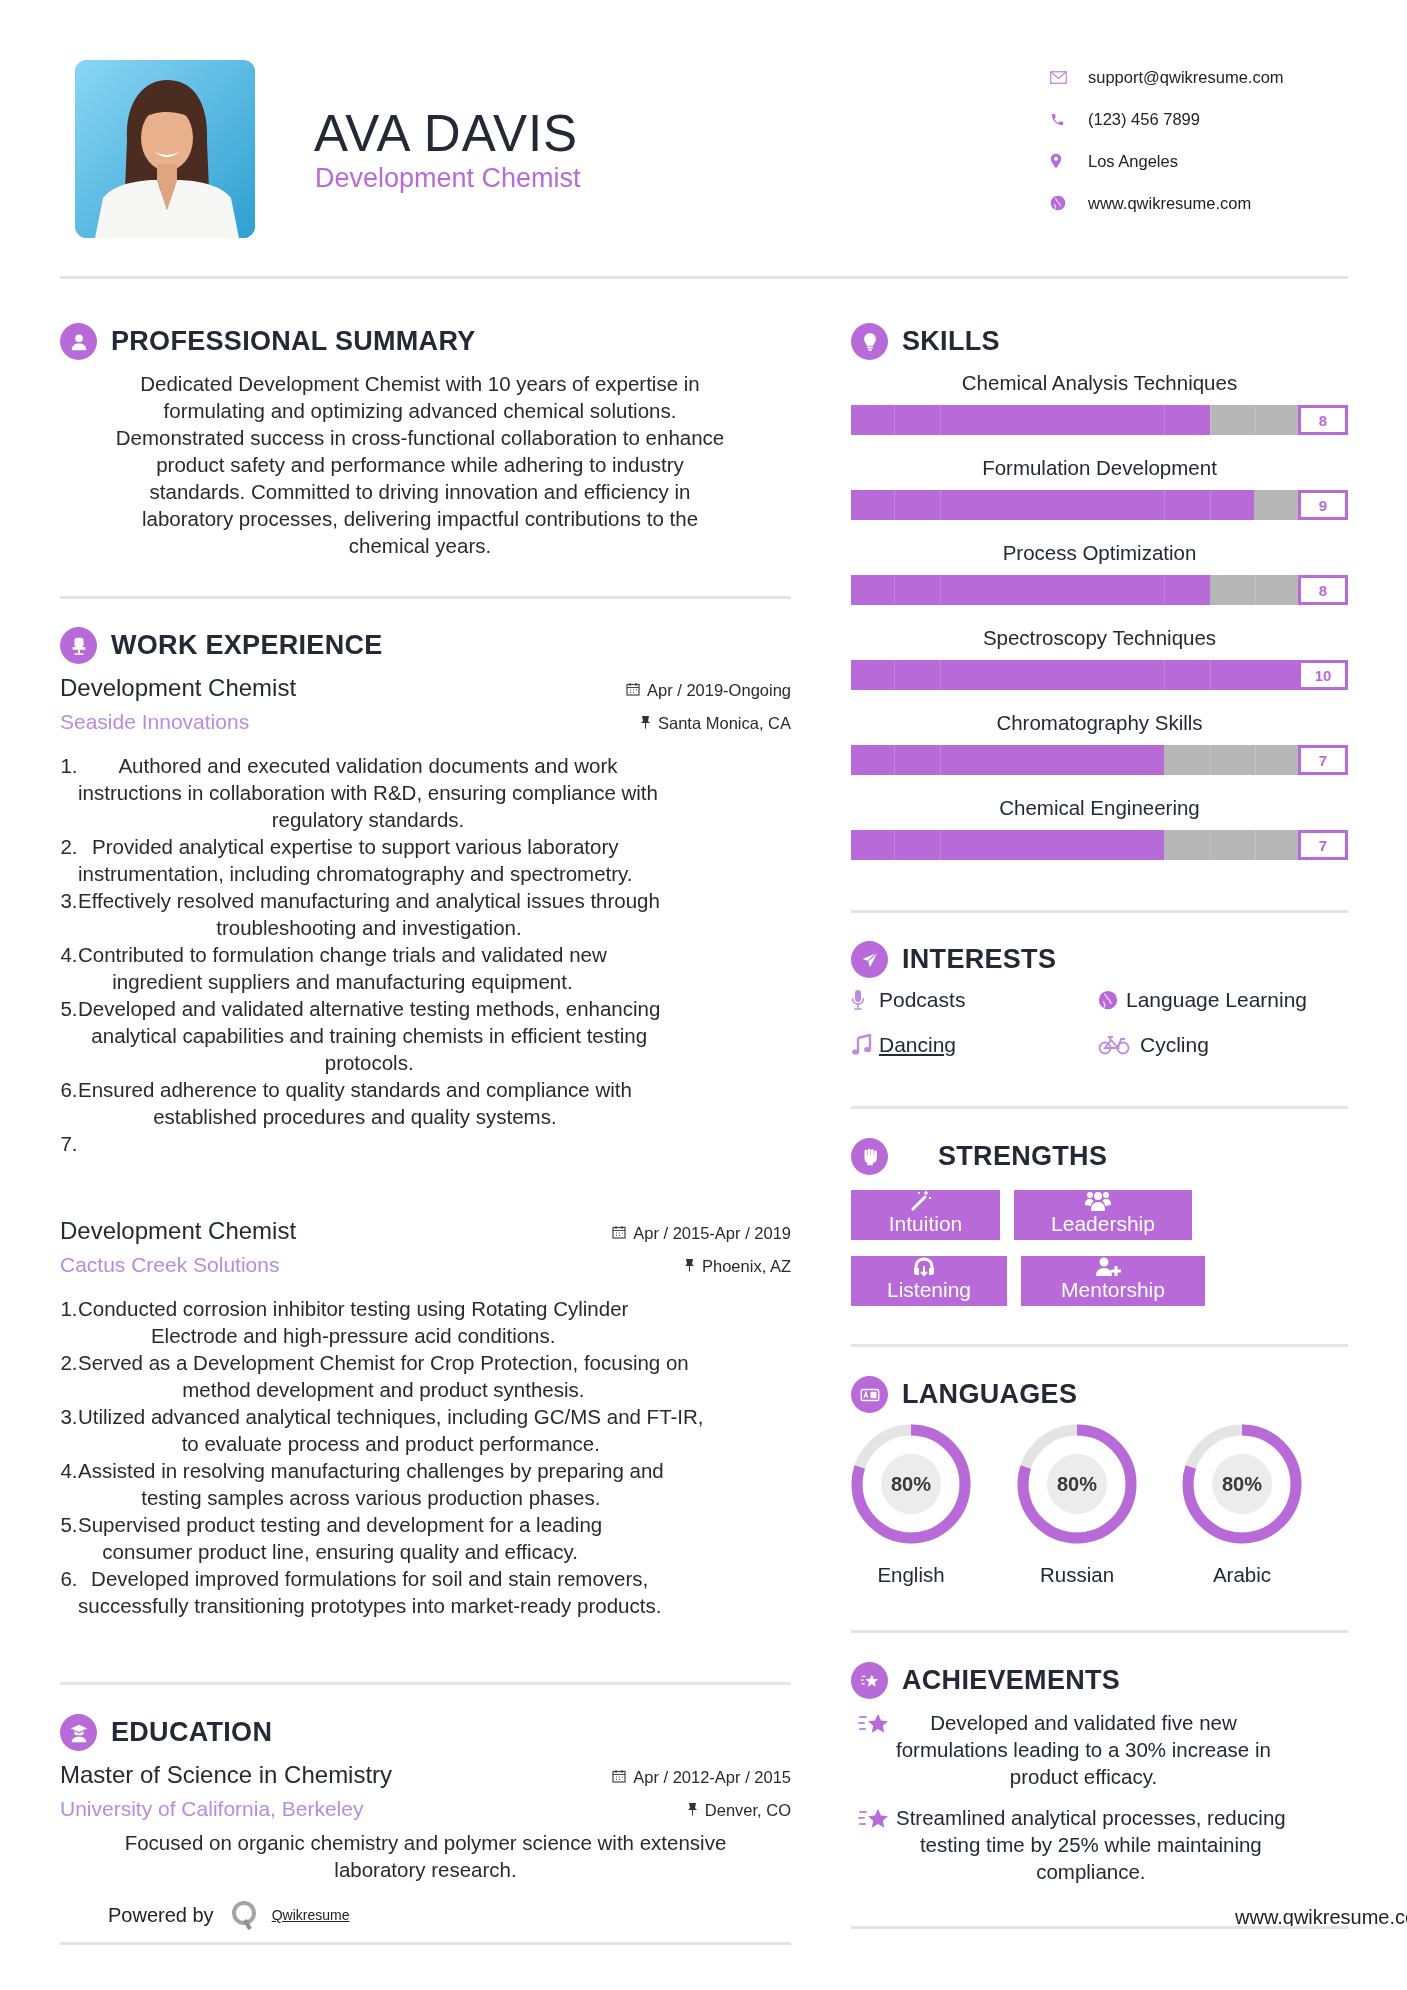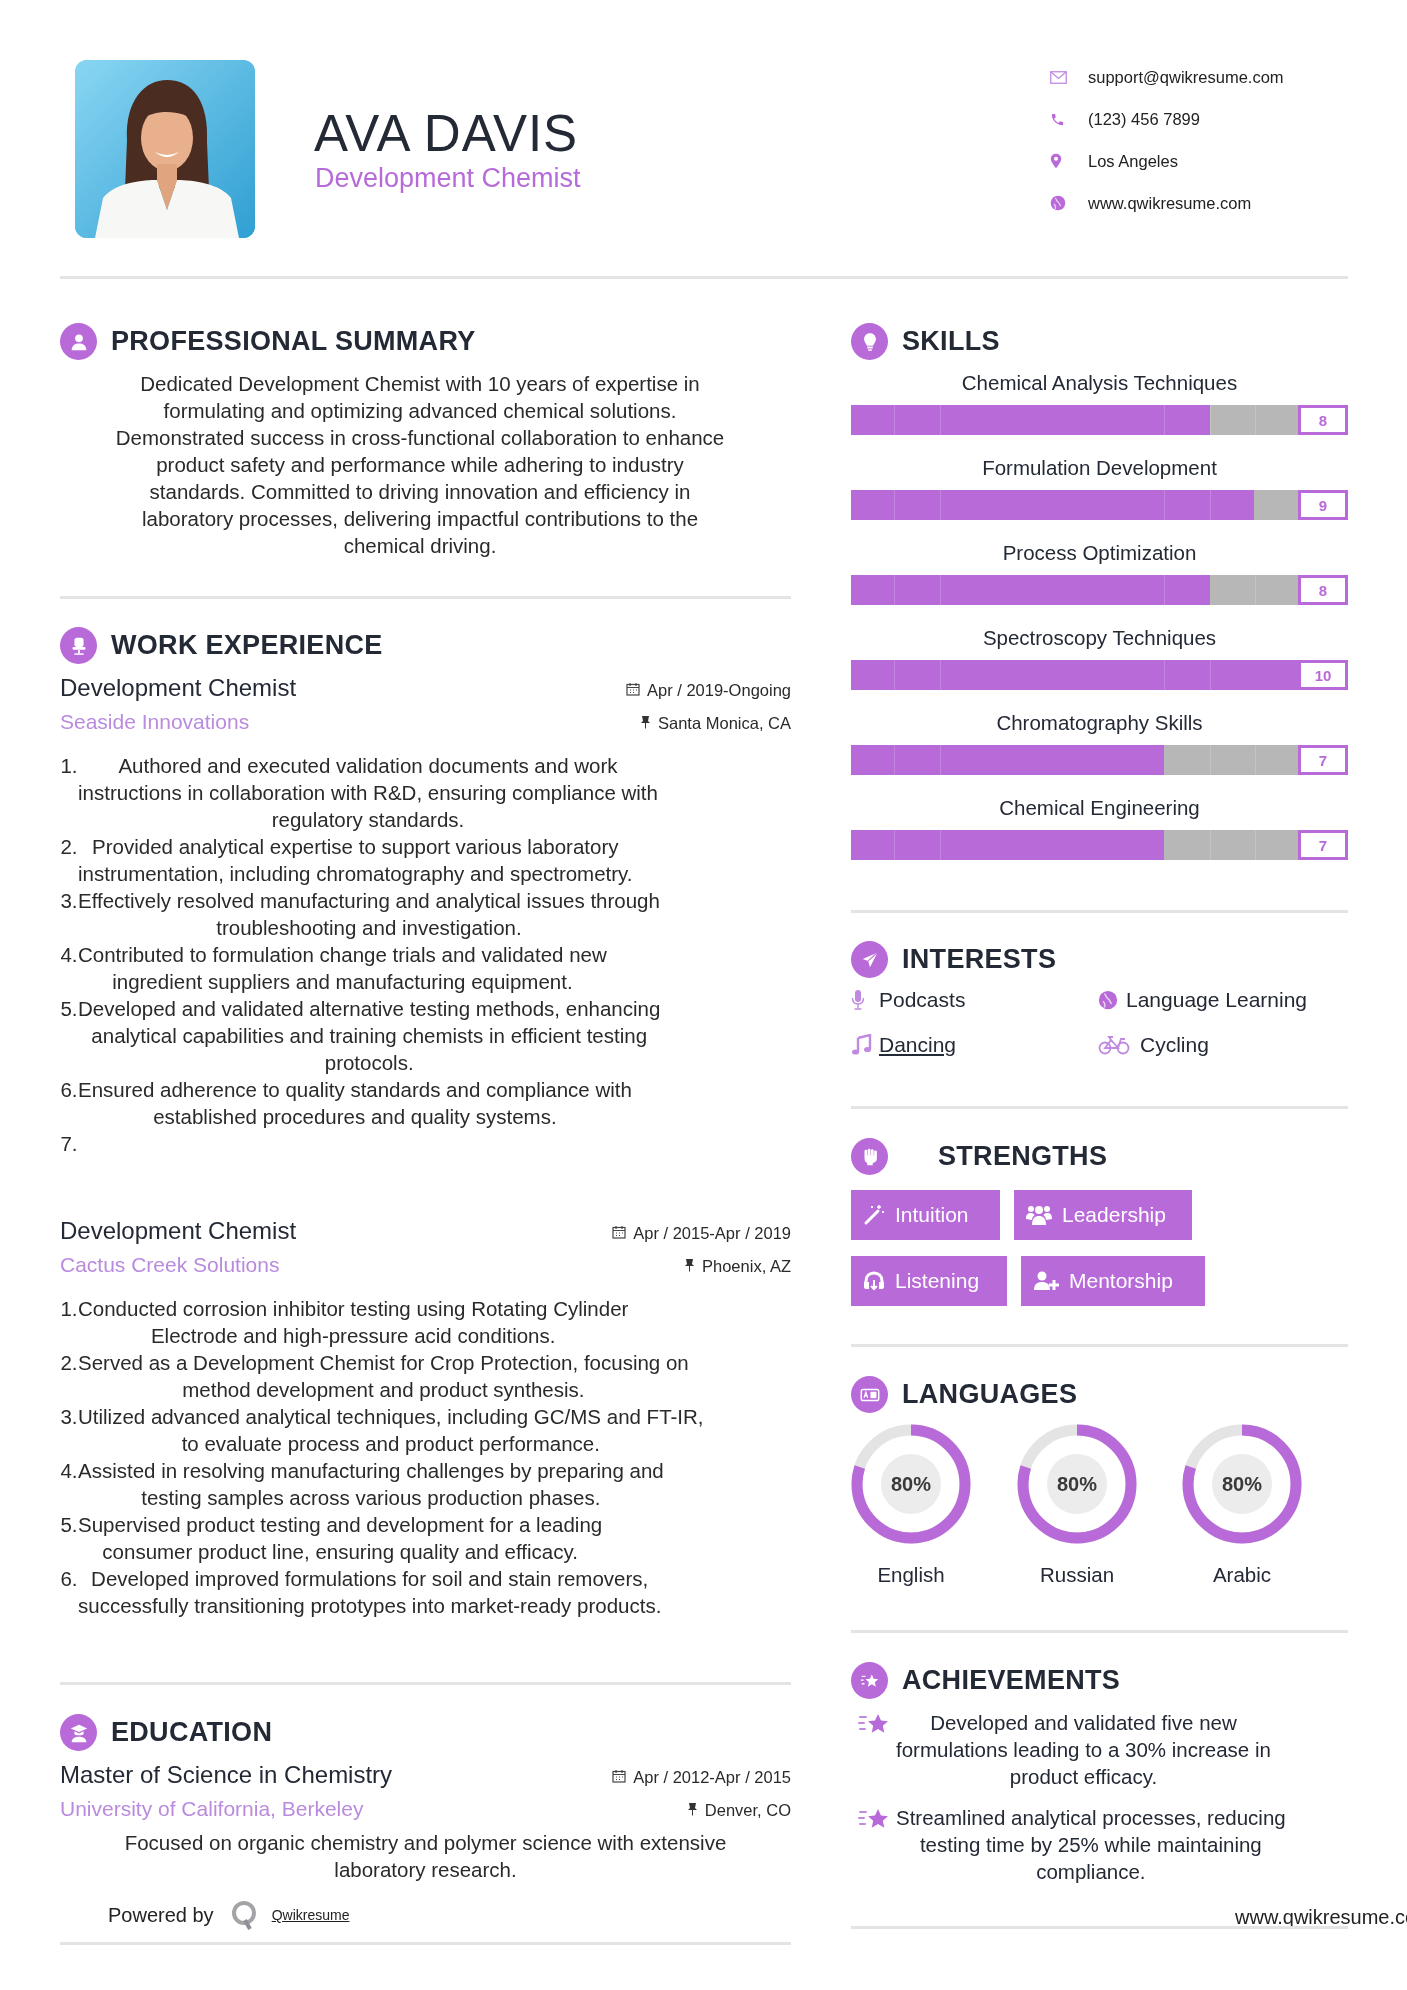--- a/index.html
+++ b/index.html
@@ -41,21 +41,21 @@
   .skill-bar { position: relative; width: 497px; height: 30px; background: #b7b7b7; margin-top: 10px; }
   .skill-fill { position: absolute; left: 0; top: 0; bottom: 0; background: #b96ad9; }
   .skill-seg { position: absolute; top: 0; bottom: 0; width: 1px; background: rgba(255,255,255,0.18); }
   .skill-val { position: absolute; right: 0; top: 0; width: 50px; height: 30px; background: #fff; border: 3px solid #b96ad9; color: #b96ad9; font-size: 15px; font-weight: 700; display: flex; align-items: center; justify-content: center; }
 
   
   .interest { display: flex; align-items: center; font-size: 21px; color: #232935; }
   .interest .ii { color: #b96ad9; width: 28px; display: flex; align-items: center; }
 
   
-  .chip { display: inline-flex; align-items: center; height: 50px; padding: 0 12px; background: #b96ad9; color: #fff; font-size: 21px; }
+  .chip { display: inline-flex; align-items: center; height: 50px; padding: 0 12px; background: #b96ad9; color: #fff; font-size: 21px; flex-direction: column; }
   .chip .chi { margin-right: 10px; display: flex; }
 
   
   .lang { position: absolute; width: 124px; text-align: center; }
   .lang .ring { width: 122px; height: 122px; margin: 0 auto; position: relative; }
   .lang .pct { position: absolute; left: 50%; top: 50%; transform: translate(-50%,-50%); width: 60px; height: 60px; border-radius: 50%; background: #ececec; display: flex; align-items: center; justify-content: center; font-size: 20px; font-weight: 700; color: #3a3a3a; }
   .lang .lname { margin-top: 18px; font-size: 20.5px; color: #232935; }
 
   
   .ach { display: flex; font-size: 20.5px; line-height: 27px; color: #232935; }
@@ -138,21 +138,21 @@
   </span>
   <span class="sec-title">PROFESSIONAL SUMMARY</span>
 </div>
 <div class="abs body-text" style="left:60px; top:370px; width:720px;">
   <div>Dedicated Development Chemist with 10 years of expertise in</div>
   <div>formulating and optimizing advanced chemical solutions.</div>
   <div>Demonstrated success in cross-functional collaboration to enhance</div>
   <div>product safety and performance while adhering to industry</div>
   <div>standards. Committed to driving innovation and efficiency in</div>
   <div>laboratory processes, delivering impactful contributions to the</div>
-  <div>chemical driving.</div>
+  <div>chemical years.</div>
 </div>
 
 <div class="abs rule" style="left:60px; top:596px; width:731px;"></div>
 
 <div class="abs sec-h" style="left:60px; top:627px;">
   <span class="sec-icon">
     <svg viewBox="0 0 24 24">
         <rect x="7" y="3" width="10" height="10" rx="3" fill="#fff"></rect>
         <rect x="5" y="13" width="14" height="3" rx="1" fill="#fff"></rect>
         <rect x="11" y="16" width="2" height="4" fill="#fff"></rect>

